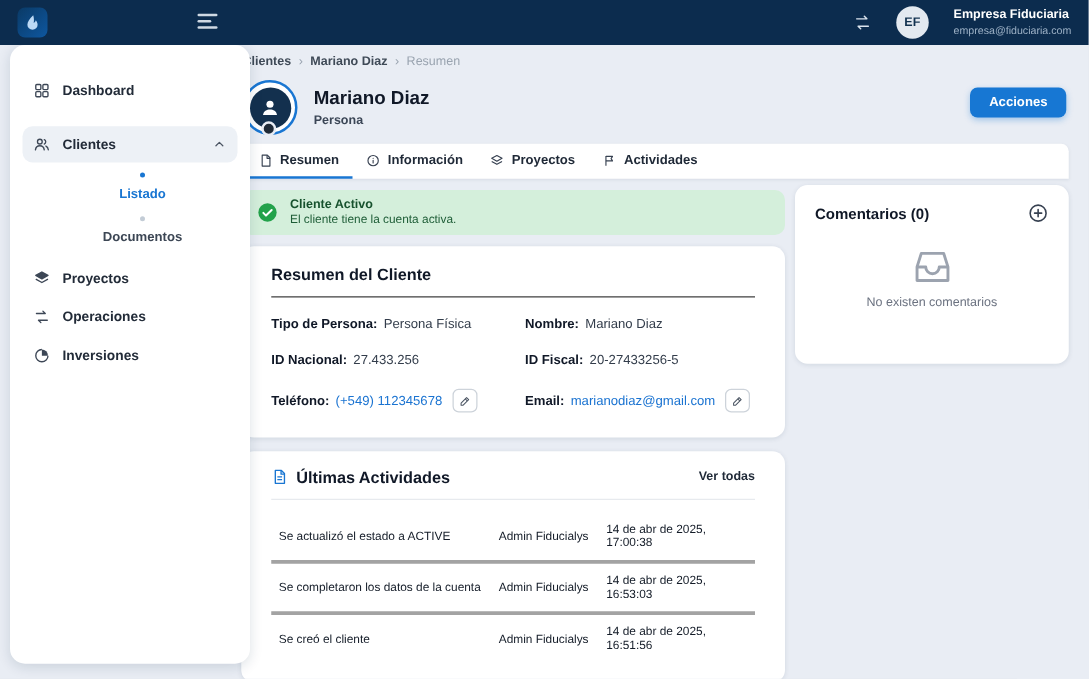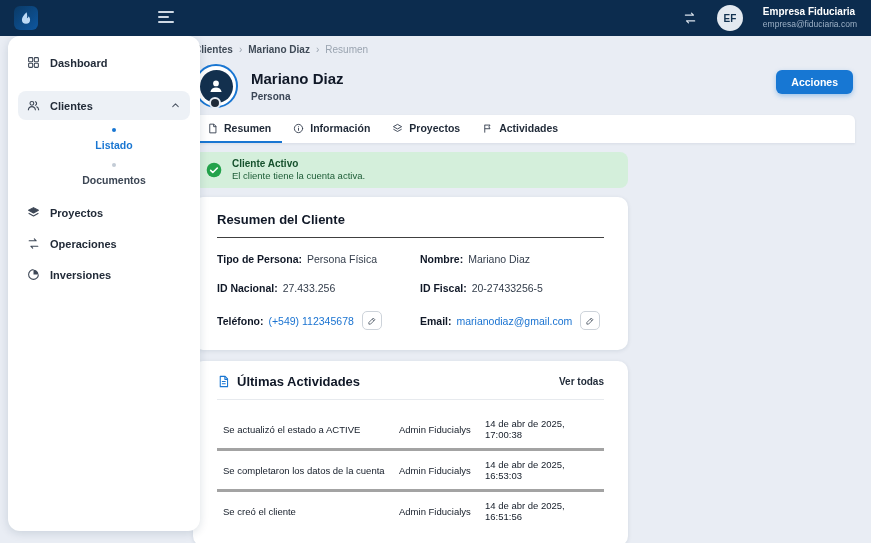--- a/index.html
+++ b/index.html
@@ -18,21 +18,21 @@
   .top-right { margin-left:auto; display:flex; align-items:center; gap:20px; padding-right:14px; }
   .sync-ic { color:#dbe4ee; display:flex; }
   .avatar-sm { width:26px; height:26px; border-radius:50%; background:#e3e9f0; color:#11314f;
                font-size:10px; font-weight:bold; display:flex; align-items:center; justify-content:center; }
   .org-block { line-height:1.25; }
   .org-name { color:#ffffff; font-size:10px; font-weight:bold; }
   .org-email { color:#9db1c6; font-size:8.5px; }
 
   
   .sidebar { position:absolute; left:8px; top:36px; width:192px; bottom:12px; background:#fff;
-             border-radius:12px; box-shadow:0 2px 10px rgba(13,40,70,.14); padding:10px 0; z-index:4; }
+             border-radius:12px; box-shadow:0 2px 10px rgba(13,40,70,.14); padding:20px 0; z-index:4; }
   .nav-item { display:flex; align-items:center; gap:10px; margin:2px 10px; padding:8px 9px;
               border-radius:8px; font-size:11px; font-weight:600; color:#222b38; cursor:pointer; }
   .nav-item .nicon { display:flex; color:#3d4providing; color:#3d4document; color:#3d4756; }
   .nav-item.selected { background:#edf1f6; }
   .nav-item .chev { margin-left:auto; display:flex; color:#4b5563; }
   .nav-sub { list-style:none; margin:2px 0 6px 0; }
   .nav-sub li { display:flex; align-items:center; gap:7px; padding:6px 10px 6px 30px;
                 font-size:10.5px; font-weight:600; color:#3c4654; cursor:pointer;flex-direction:column; }
   .dot { width:4px; height:4px; border-radius:50%; background:#c3ccd6; flex:none; }
   .nav-sub li.active { color:#1976d2; }
@@ -354,15 +354,33 @@
             <div class="trow">
               <span class="tcell">Se creó el cliente</span>
               <span class="tcell">Admin Fiducialys</span>
               <span class="tcell">14 de abr de 2025, 16:51:56</span>
             </div>
           </div>
         </div>
       </section>
     </div>
 
+    <aside class="card comments-card">
+      <div class="com-head">
+        <span class="com-title">Comentarios (0)</span>
+        <button class="add-comment">
+          <svg width="17" height="17" viewBox="0 0 24 24" fill="none" stroke="#374151" stroke-width="1.8" stroke-linecap="round">
+            <circle cx="12" cy="12" r="9"></circle>
+              <path d="M12 8v8M8 12h8"></path>
+          </svg>
+        </button>
+      </div>
+      <div class="com-empty">
+        <svg width="38" height="34" viewBox="0 0 24 22" fill="none" stroke="#9ca3af" stroke-width="1.5" stroke-linejoin="round">
+          <path d="M4 12l2.2-7h11.6L20 12v7H4z"></path>
+          <path d="M4 12h4.5a3.5 3.5 0 007 0H20"></path>
+        </svg>
+        <span class="com-empty-text">No existen comentarios</span>
+      </div>
+    </aside>
 
   </main>
 </div>
 
 </body></html>

